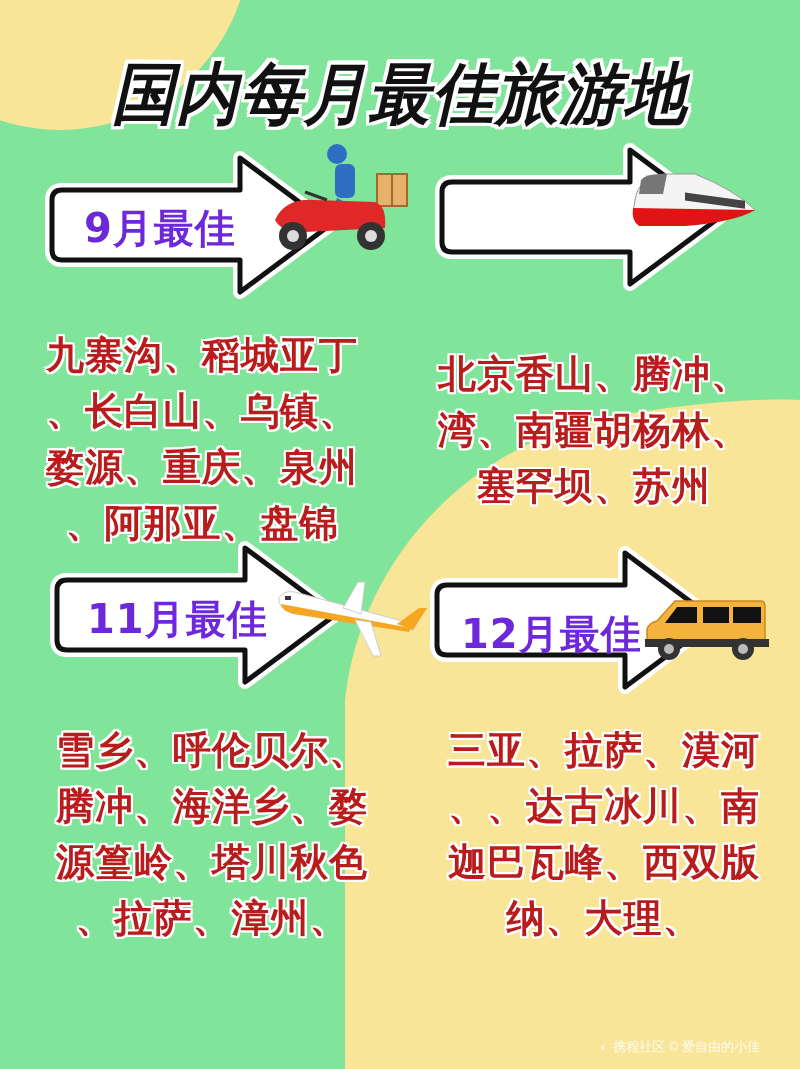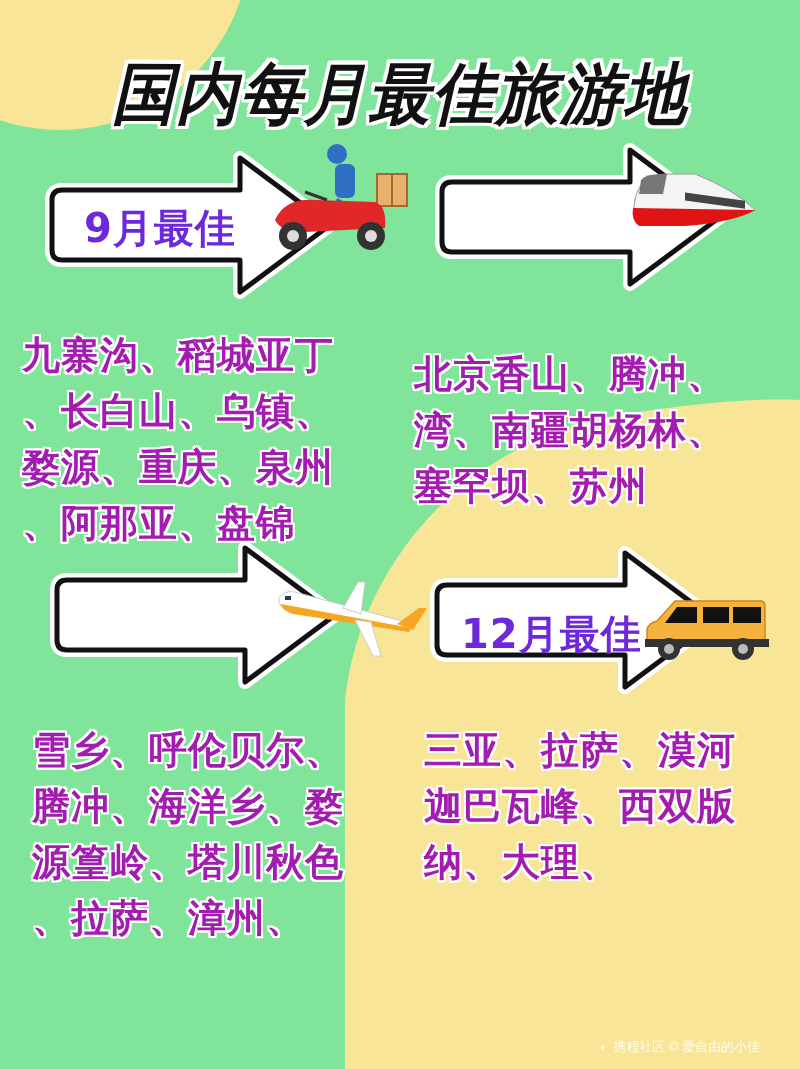--- a/index.html
+++ b/index.html
@@ -26,22 +26,22 @@
       transform: scaleY(1.08);
     }
     .month-block { position: absolute; }
     .arrow-svg { position: absolute; left: 0; top: 0; }
     .month-label {
       position: absolute; font-size: 40px; font-weight: 900; color: #6d28d9;
       letter-spacing: 1px; white-space: nowrap;
     }
     .vehicle { position: absolute; }
     .dest-text {
-      position: absolute; width: 360px; 
-      font-size: 38px; font-weight: 900; color: #a21caf; line-height: 56px;
+      position: absolute; width: 360px; text-align: center;
+      font-size: 38px; font-weight: 900; color: #b91c1c; line-height: 56px;
       text-shadow:
         -2px -2px 0 #fff, 2px -2px 0 #fff, -2px 2px 0 #fff, 2px 2px 0 #fff,
         0 -2px 0 #fff, 0 2px 0 #fff, -2px 0 0 #fff, 2px 0 0 #fff;
       letter-spacing: 1px;
     }
     .dest-line { display: block; white-space: nowrap; }
     .watermark {
       position: absolute; right: 40px; top: 1038px;
       font-size: 13px; color: #ffffff; opacity: 0.9;
       font-family: "Liberation Sans", sans-serif;
@@ -103,20 +103,21 @@
   <span class="dest-line">北京香山、腾冲、</span>
   <span class="dest-line">湾、南疆胡杨林、</span>
   <span class="dest-line">塞罕坝、苏州</span>
 </div>
 
 <div class="month-block" style="left:45px; top:540px; width:390px; height:150px;">
   <svg class="arrow-svg" width="390" height="150">
     <path d="M22,40 L200,40 L200,8 L290,75 L200,142 L200,110 L22,110 Q12,110 12,100 L12,50 Q12,40 22,40 Z" fill="#fff" stroke="#fff" stroke-width="14" stroke-linejoin="round"></path>
     <path d="M22,40 L200,40 L200,8 L290,75 L200,142 L200,110 L22,110 Q12,110 12,100 L12,50 Q12,40 22,40 Z" fill="#fff" stroke="#111" stroke-width="5" stroke-linejoin="round"></path>
   </svg>
+  <div class="month-label" style="left:42px; top:52px;">11月最佳</div>
   <svg class="vehicle" width="160" height="90" style="left:228px; top:32px;">
     <path d="M6,26 Q10,18 22,20 L140,52 Q146,56 138,58 L20,40 Q4,36 6,26 Z" fill="#fff" stroke="#ccc" stroke-width="1"></path>
     <path d="M8,32 L138,56 L136,60 L20,42 Q8,38 8,32 Z" fill="#f5a623"></path>
     <path d="M70,36 L85,10 L92,10 L88,42 Z" fill="#fff" stroke="#ccc" stroke-width="1"></path>
     <path d="M82,48 L100,84 L108,84 L98,50 Z" fill="#fff" stroke="#ccc" stroke-width="1"></path>
     <path d="M124,52 L146,36 L154,36 L140,58 Z" fill="#f5a623"></path>
     <rect x="12" y="24" width="6" height="4" fill="#335"></rect>
   </svg>
 </div>
 
@@ -141,20 +142,21 @@
     <rect x="2" y="44" width="124" height="8" fill="#333"></rect>
     <circle cx="26" cy="54" r="11" fill="#333"></circle>
       <circle cx="26" cy="54" r="5" fill="#bbb"></circle>
     <circle cx="100" cy="54" r="11" fill="#333"></circle>
       <circle cx="100" cy="54" r="5" fill="#bbb"></circle>
   </svg>
 </div>
 
 <div class="dest-text" style="left:424px; top:722px;">
   <span class="dest-line">三亚、拉萨、漠河</span>
+  <span class="dest-line">、、达古冰川、南</span>
   <span class="dest-line">迦巴瓦峰、西双版</span>
   <span class="dest-line">纳、大理、</span>
 </div>
 
 <div class="watermark">
   <span class="wm-icon">◐</span>
   <span>携程社区 © 爱自由的小佳</span>
 </div>
 
 </body></html>

